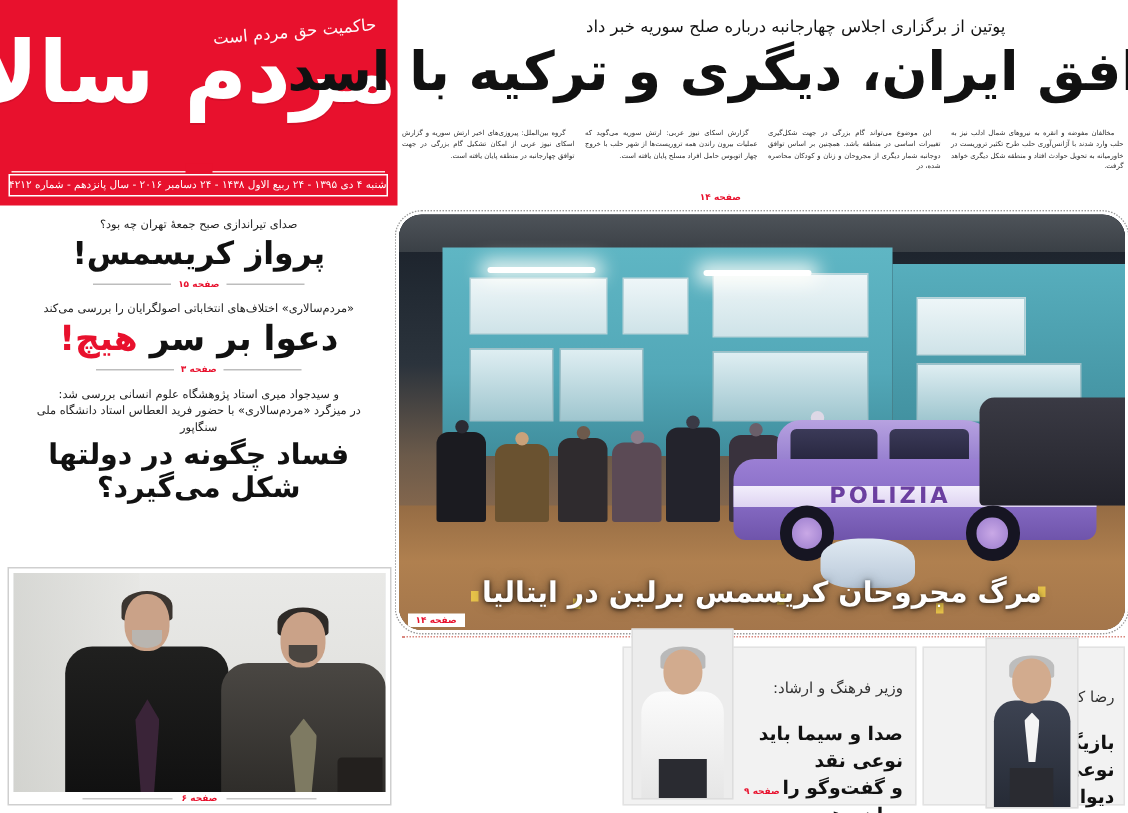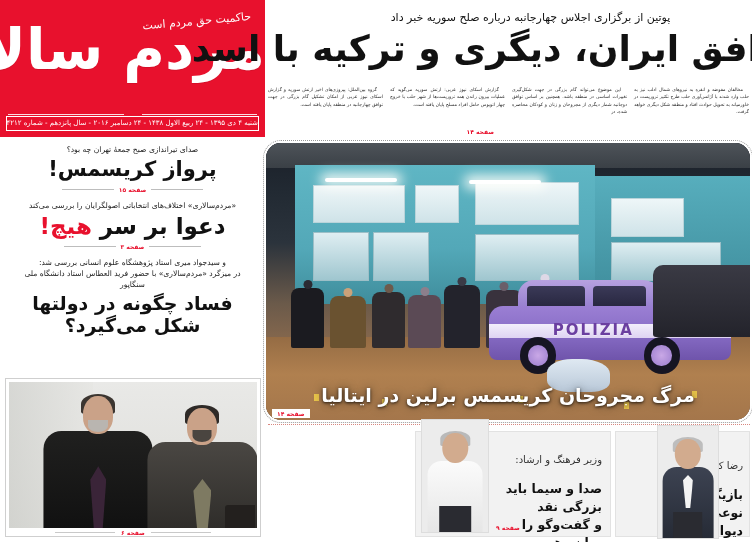--- a/index.html
+++ b/index.html
@@ -410,21 +410,21 @@
 
     <div class="caption">مرگ مجروحان کریسمس برلین در ایتالیا</div>
     <div class="photo-badge">صفحه ۱۴</div>
   </div>
 
   <div class="botdivider"></div>
 
   <div class="botbox box-a">
     <div class="box-text">
       <div class="k">وزیر فرهنگ و ارشاد:</div>
-      <div class="h">صدا و سیما باید بزرگی نقد</div>
+      <div class="h">صدا و سیما باید نوعی نقد</div>
       <div class="h">و گفت‌وگو را میان دهد</div>
     </div>
     <div class="box-badge">صفحه ۹</div>
   </div>
 
   <div class="box-photo" style="left:421px;top:419px;width:66px;height:112px;">
     <div class="pfig whiteShirt">
       <span class="bd"></span>
       <span class="pants"></span>
       <span class="hr"></span>

